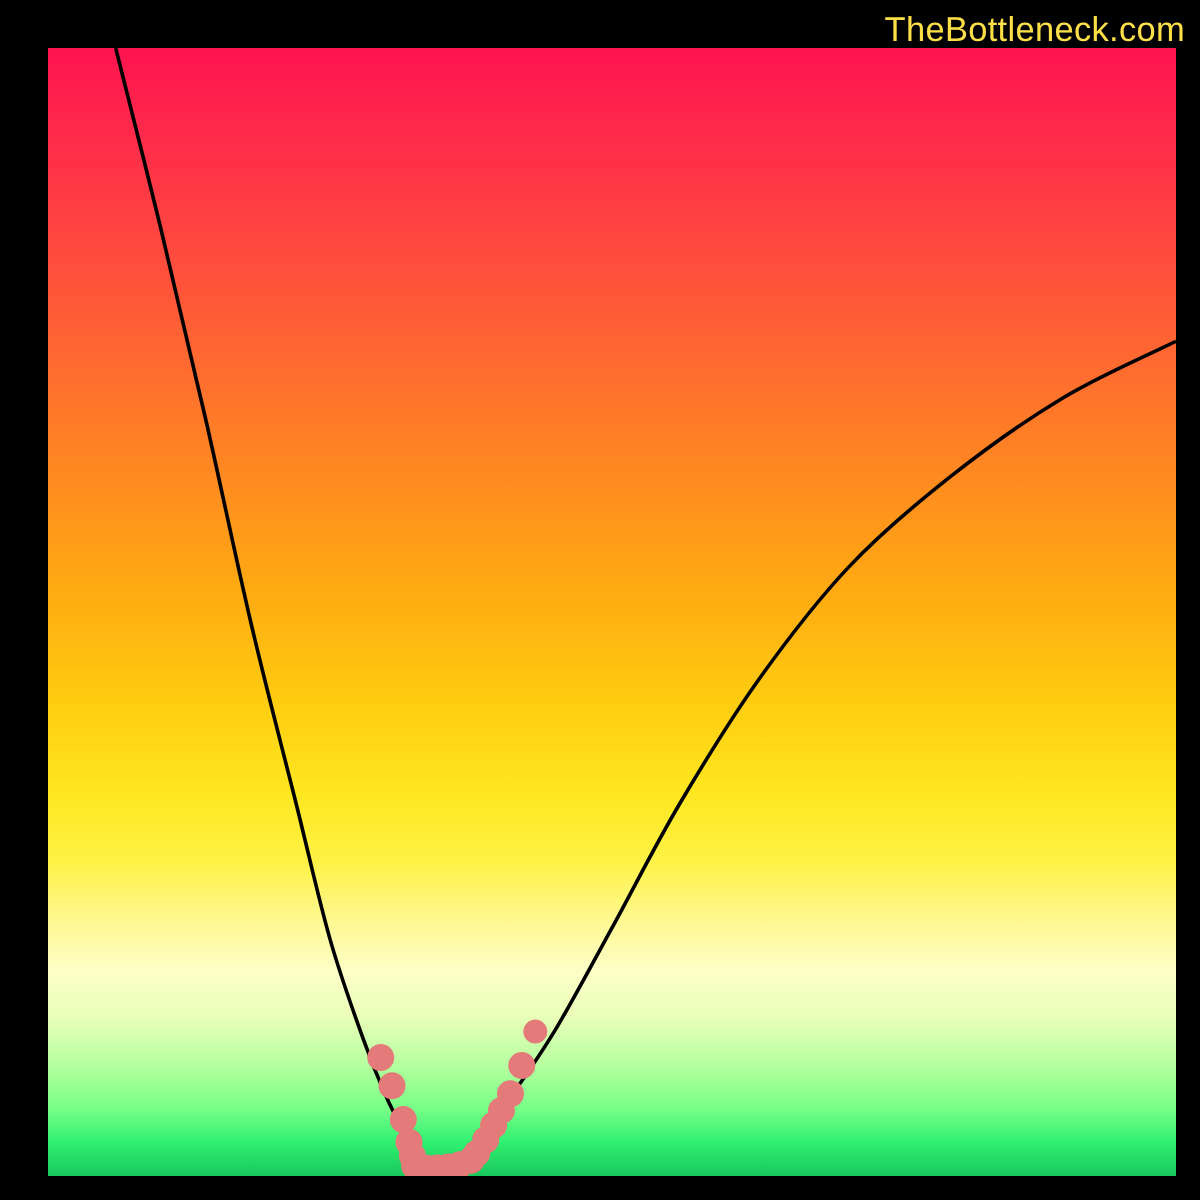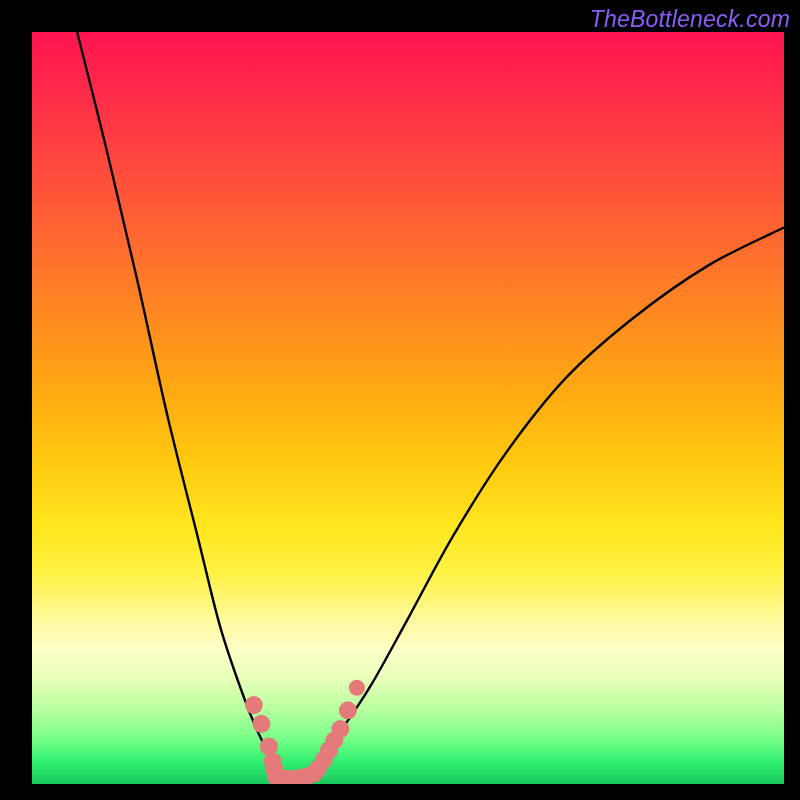--- a/index.html
+++ b/index.html
@@ -42,26 +42,25 @@
       #b8ffa0 90%,
       #78ff88 94%,
       #30f070 97%,
       #18c85c 100%
     );
   }
   .watermark {
     position: absolute;
     top: 6px;
     right: 10px;
-    color: #8b5cf6;
+    color: #fde047;
     font-size: 23px;
     font-weight: 500;
     letter-spacing: 0.2px;
     font-family: Arial, Helvetica, sans-serif;
-    font-style: italic;
   }
   svg.curves {
     position: absolute;
     left: 0;
     top: 0;
     width: 752px;
     height: 752px;
   }
 </style>
 </head>

